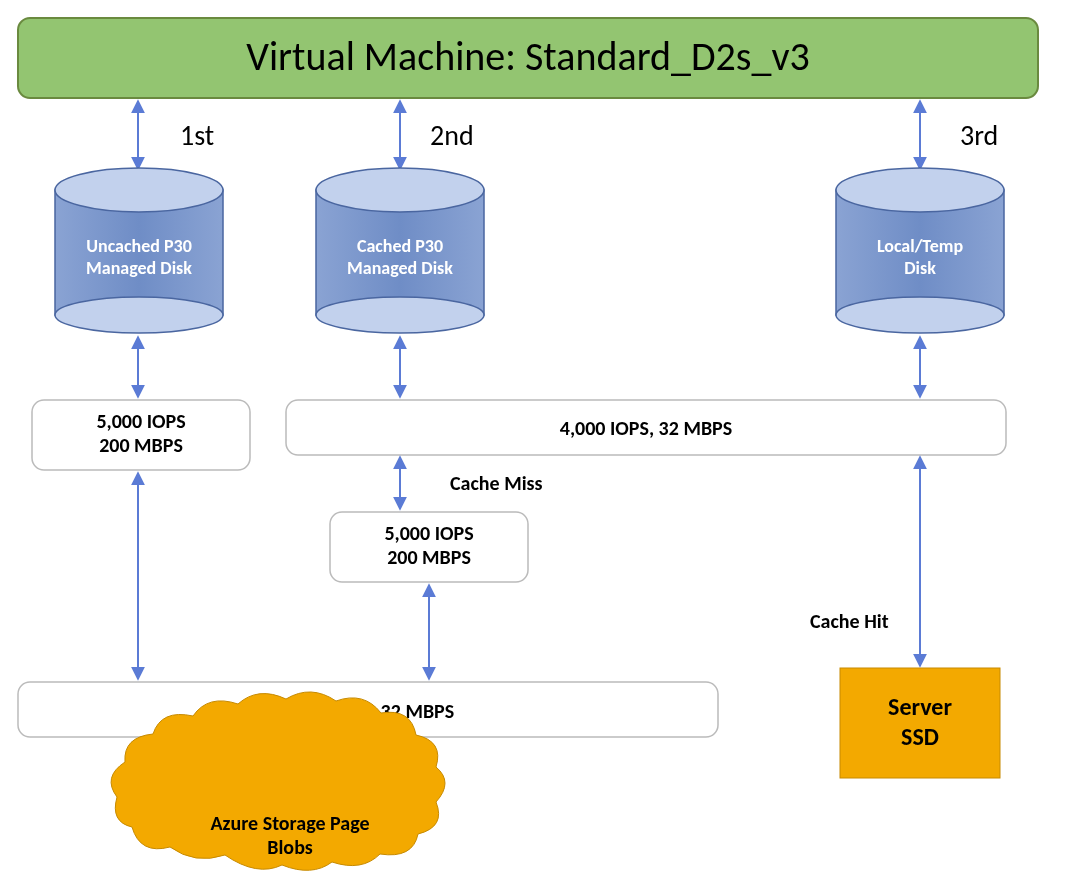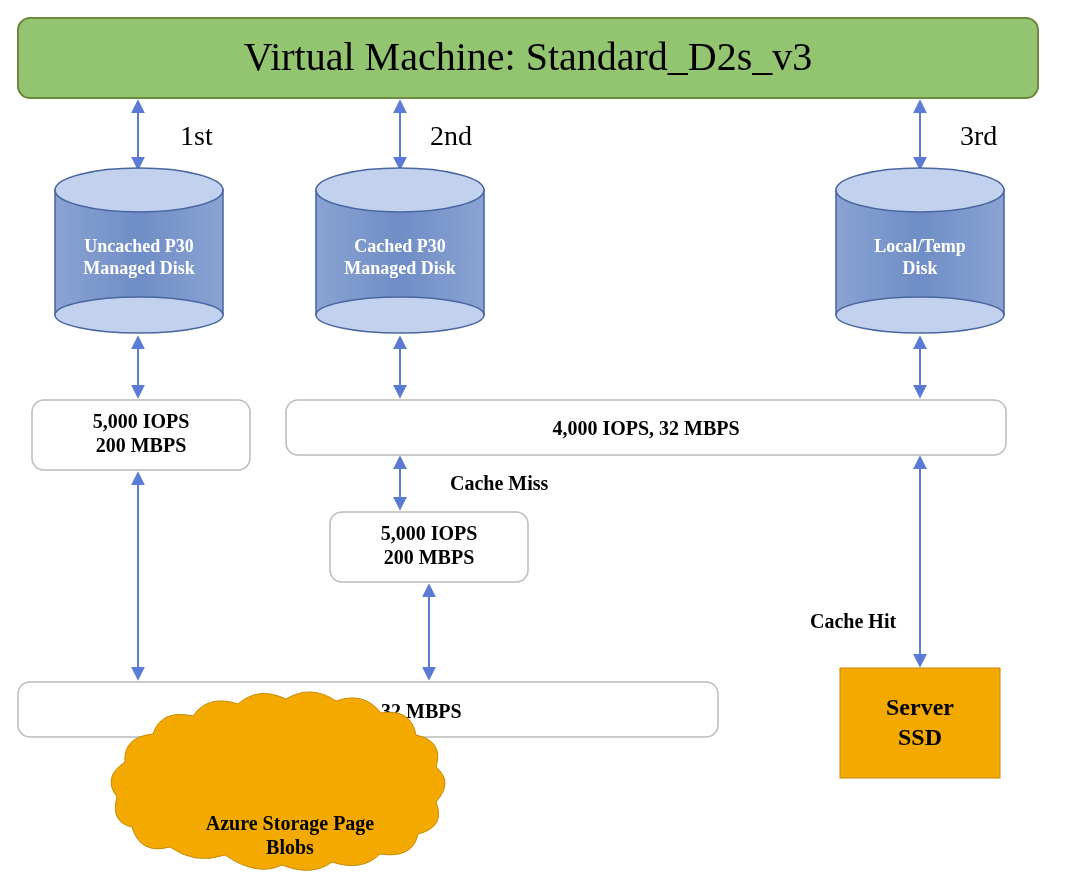--- a/index.html
+++ b/index.html
@@ -1,16 +1,16 @@
 <!DOCTYPE html>
 <html><head>
 <meta charset="utf-8">
 <style>
   html,body{margin:0;padding:0;background:#fff;font-family:"Calibri","Segoe UI",Arial,sans-serif;}
-  .stage{position:relative;width:1065px;height:886px;font-family:Liberation Serif, serif;}
+  .stage{position:relative;width:1065px;height:886px;}
   svg{position:absolute;top:0;left:0;}
   .vm-box{fill:#93c571;stroke:#6a8a3f;stroke-width:2;}
   .vm-title{font-size:40px;fill:#000;text-anchor:middle;}
   .lbl{font-size:28px;fill:#000;}
   .disk-top-ell,.disk-bot-ell{fill:#c2d1ed;stroke:#4a66a0;stroke-width:1.5;}
   .disk-body{fill:url(#diskGrad);stroke:#4a66a0;stroke-width:1.5;}
   .disk-text{font-size:18px;font-weight:bold;fill:#fff;text-anchor:middle;}
   .info-box{fill:#fff;stroke:#bbb;stroke-width:1.5;rx:12;ry:12;}
   .info-text{font-size:20px;font-weight:bold;fill:#000;text-anchor:middle;}
   .note-text{font-size:20px;font-weight:bold;fill:#000;}

